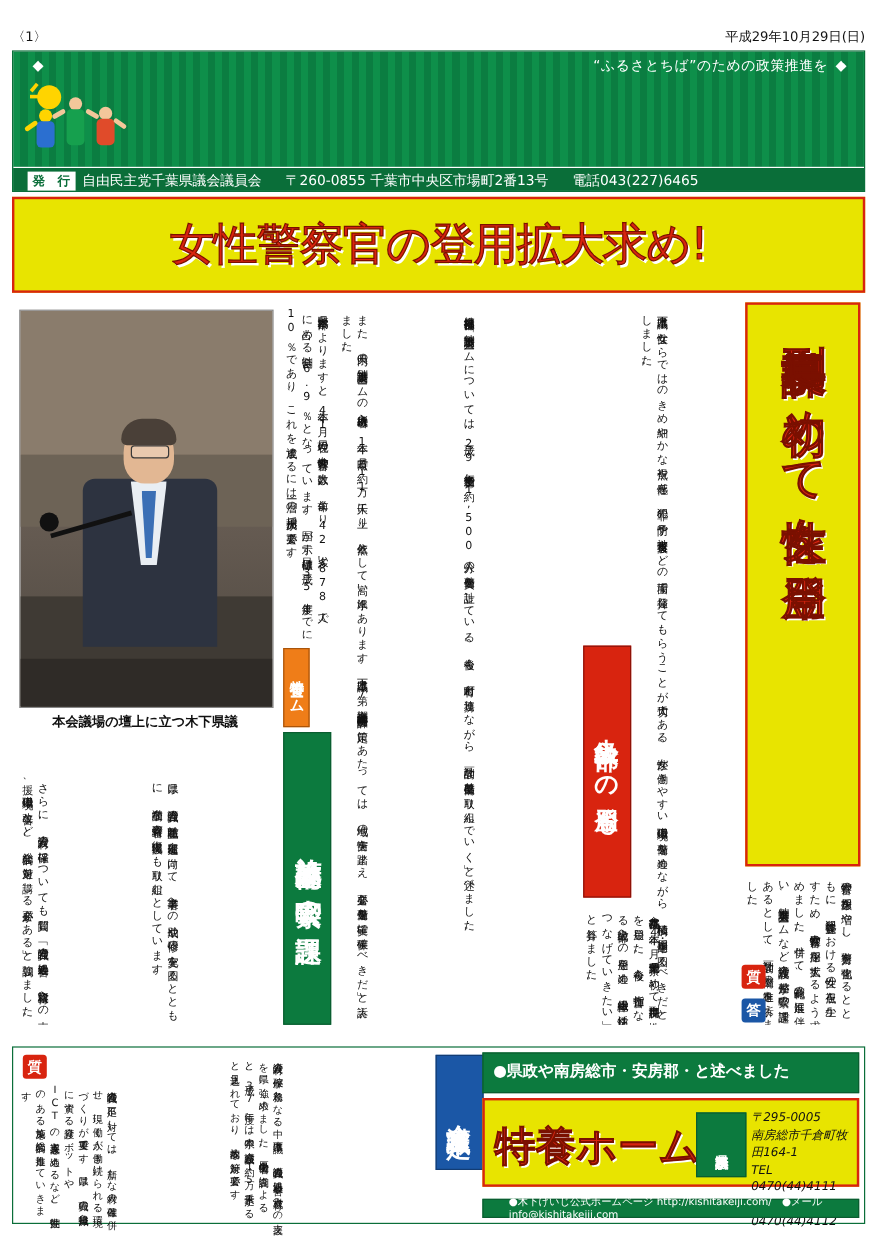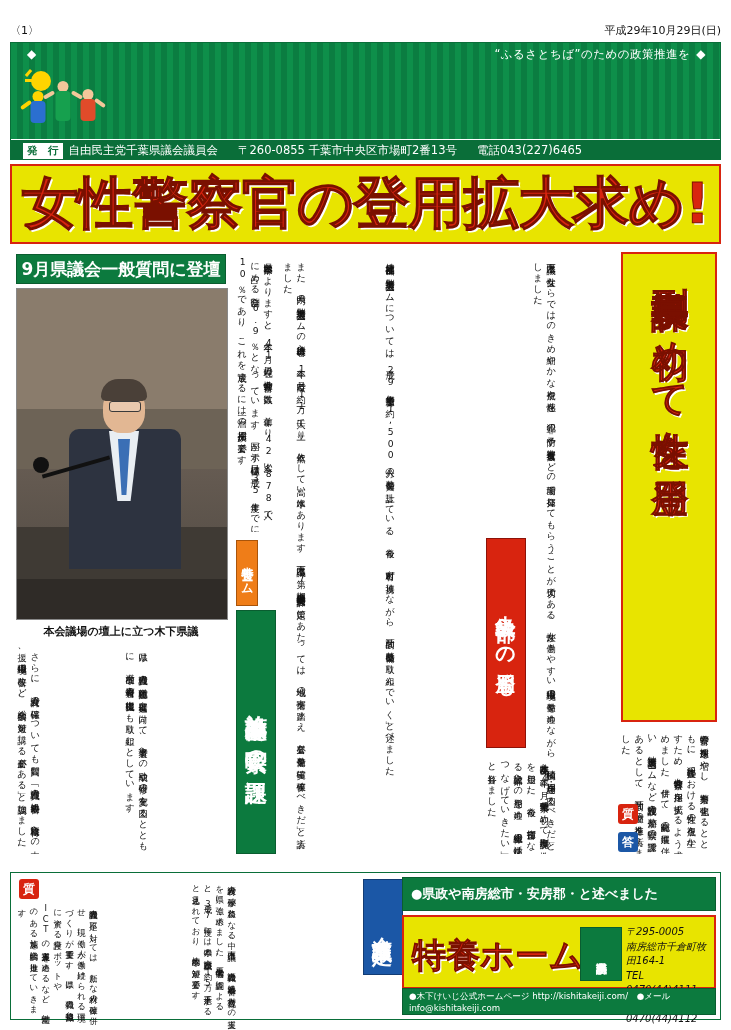--- a/index.html
+++ b/index.html
@@ -79,21 +79,21 @@
 
   
   .headband{
     position:absolute;left:10px;top:164px;width:711px;height:80px;
     background:#e8e400;
     border:2px solid #d8240f;
     box-sizing:border-box;
     display:flex;align-items:center;justify-content:center;
   }
   .headband .txt{
-    font-size:56px;font-weight:bold;color:#d8240f;letter-spacing:-1px;
+    font-size:37px;font-weight:normal;color:#d8240f;letter-spacing:-1px;
     -webkit-text-stroke:1px #7a1000;
     text-shadow:2px 2px 0 #fff;
     white-space:nowrap;
   }
 
   
   .body-area{
     position:absolute;left:10px;top:248px;width:711px;height:620px;
   }
   
@@ -213,22 +213,22 @@
   }
   .name-band .office{
     position:absolute;left:176px;top:10px;width:42px;height:54px;background:#0c7a3e;color:#fff;
     display:flex;align-items:center;justify-content:center;border:1px solid #0a5d30;box-sizing:border-box;
   }
   .name-band .office .t{writing-mode:vertical-rl;text-orientation:upright;font-size:11px;font-weight:bold;line-height:1.2;}
   .name-band .addr{
     position:absolute;left:222px;top:8px;width:88px;font-size:10px;color:#111;line-height:1.45;font-style:italic;
   }
   .web-band{
-    position:absolute;left:0;bottom:4px;width:314px;height:27px;background:#0c7a3e;color:#fff;
-    font-size:8.6px;display:flex;align-items:center;padding-left:6px;box-sizing:border-box;border:1px solid #0a5d30;
+    position:absolute;left:0;bottom:4px;width:314px;height:16px;background:#0c7a3e;color:#fff;
+    font-size:8.6px;display:flex;align-items:center;padding-left:21px;box-sizing:border-box;border:1px solid #0a5d30;
   }
 </style>
 </head>
 <body>
 
 <div class="page">
 
   <div class="topbar">
     <span class="pg">〈1〉</span>
     <span class="date">平成29年10月29日(日)</span>
@@ -276,21 +276,20 @@
     </div>
   </div>
 
   <div class="headband">
     <div class="txt">女性警察官の登用拡大求め!</div>
   </div>
 
   <div class="body-area">
 
     <div class="photo-col">
-      <div class="photo-title">9月県議会一般質問に登壇</div>
       <div class="photo-frame">
         <div class="ph-wallA"></div>
         <div class="ph-wallB"></div>
         <div class="ph-desk"></div>
         <div class="ph-desk2"></div>
         <div class="ph-suit"></div>
         <div class="ph-shirt"></div>
         <div class="ph-tie"></div>
         <div class="ph-person-head"></div>
         <div class="ph-hair"></div>

